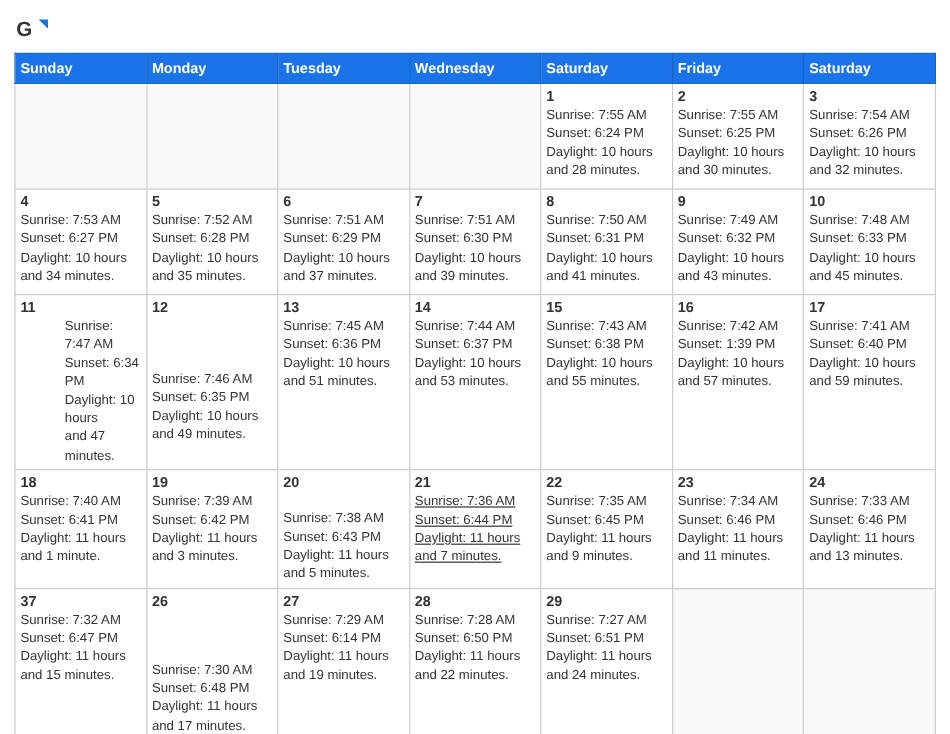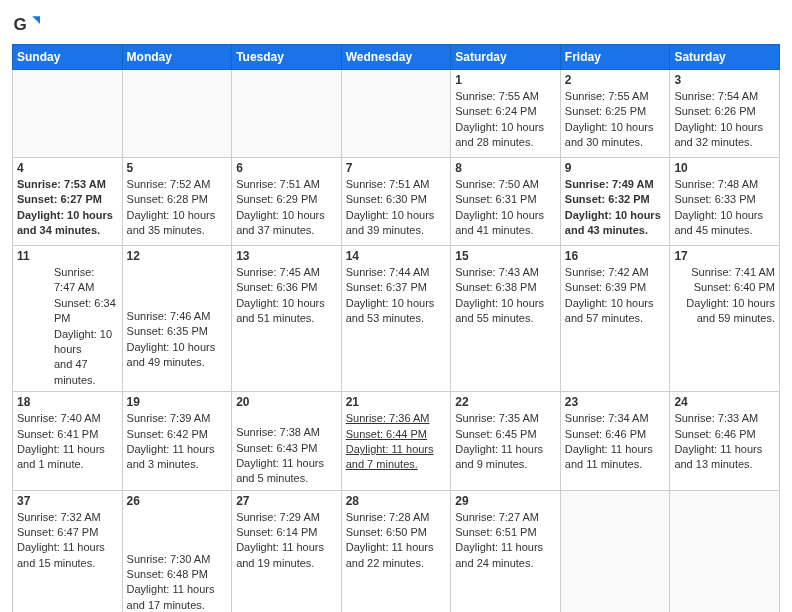--- a/index.html
+++ b/index.html
@@ -153,21 +153,21 @@
             <span class="day-number">3</span>
             <div class="day-info" style="white-space: pre-line;">Sunrise: 7:54 AM
 Sunset: 6:26 PM
 Daylight: 10 hours
 and 32 minutes.</div>
           </td>
         </tr>
         <tr>
           <td>
             <span class="day-number">4</span>
-            <div class="day-info" style="white-space: pre-line; font-weight: bold;">Sunrise: 7:53 AM
+            <div class="day-info" style="white-space: pre-line;">Sunrise: 7:53 AM
 Sunset: 6:27 PM
 Daylight: 10 hours
 and 34 minutes.</div>
           </td>
           <td>
             <span class="day-number">5</span>
             <div class="day-info" style="white-space: pre-line;">Sunrise: 7:52 AM
 Sunset: 6:28 PM
 Daylight: 10 hours
 and 35 minutes.</div>
@@ -188,21 +188,21 @@
           </td>
           <td>
             <span class="day-number">8</span>
             <div class="day-info" style="white-space: pre-line;">Sunrise: 7:50 AM
 Sunset: 6:31 PM
 Daylight: 10 hours
 and 41 minutes.</div>
           </td>
           <td>
             <span class="day-number">9</span>
-            <div class="day-info" style="white-space: pre-line; font-weight: bold;">Sunrise: 7:49 AM
+            <div class="day-info" style="white-space: pre-line;">Sunrise: 7:49 AM
 Sunset: 6:32 PM
 Daylight: 10 hours
 and 43 minutes.</div>
           </td>
           <td>
             <span class="day-number">10</span>
             <div class="day-info" style="white-space: pre-line;">Sunrise: 7:48 AM
 Sunset: 6:33 PM
 Daylight: 10 hours
 and 45 minutes.</div>
@@ -240,27 +240,27 @@
           <td>
             <span class="day-number">15</span>
             <div class="day-info" style="white-space: pre-line;">Sunrise: 7:43 AM
 Sunset: 6:38 PM
 Daylight: 10 hours
 and 55 minutes.</div>
           </td>
           <td>
             <span class="day-number">16</span>
             <div class="day-info" style="white-space: pre-line;">Sunrise: 7:42 AM
-Sunset: 6:39 PM
+Sunset: 1:39 PM
 Daylight: 10 hours
 and 57 minutes.</div>
           </td>
           <td>
             <span class="day-number">17</span>
-            <div class="day-info" style="white-space: pre-line; text-align: right;">Sunrise: 7:41 AM
+            <div class="day-info" style="white-space: pre-line;">Sunrise: 7:41 AM
 Sunset: 6:40 PM
 Daylight: 10 hours
 and 59 minutes.</div>
           </td>
         </tr>
         <tr>
           <td>
             <span class="day-number">18</span>
             <div class="day-info" style="white-space: pre-line;">Sunrise: 7:40 AM
 Sunset: 6:41 PM

